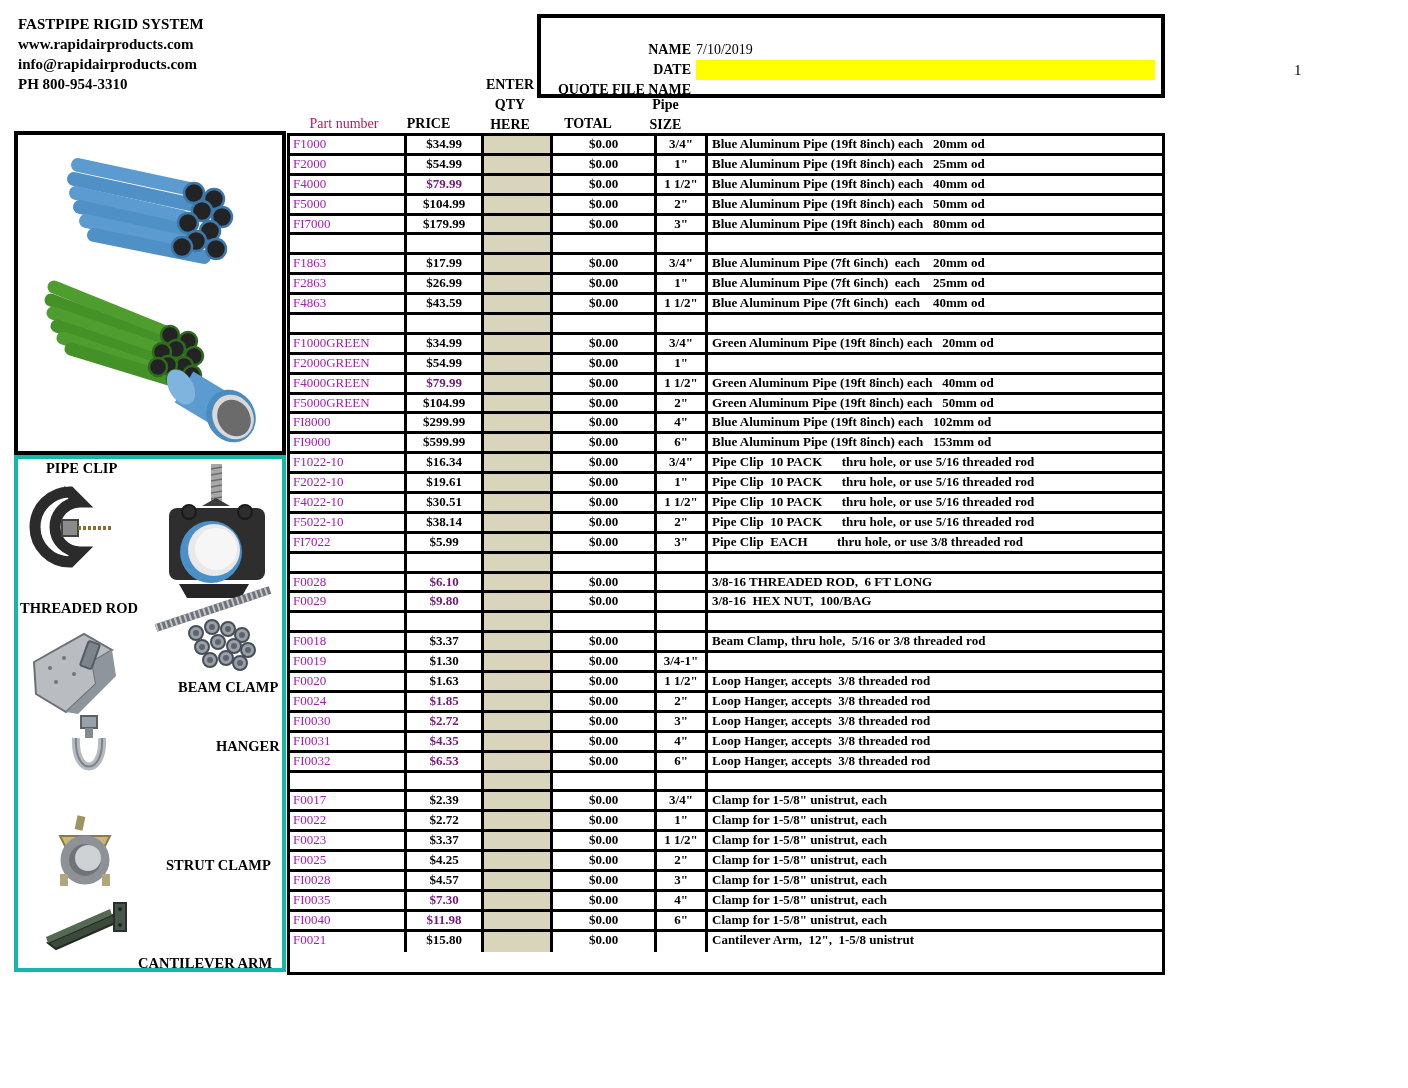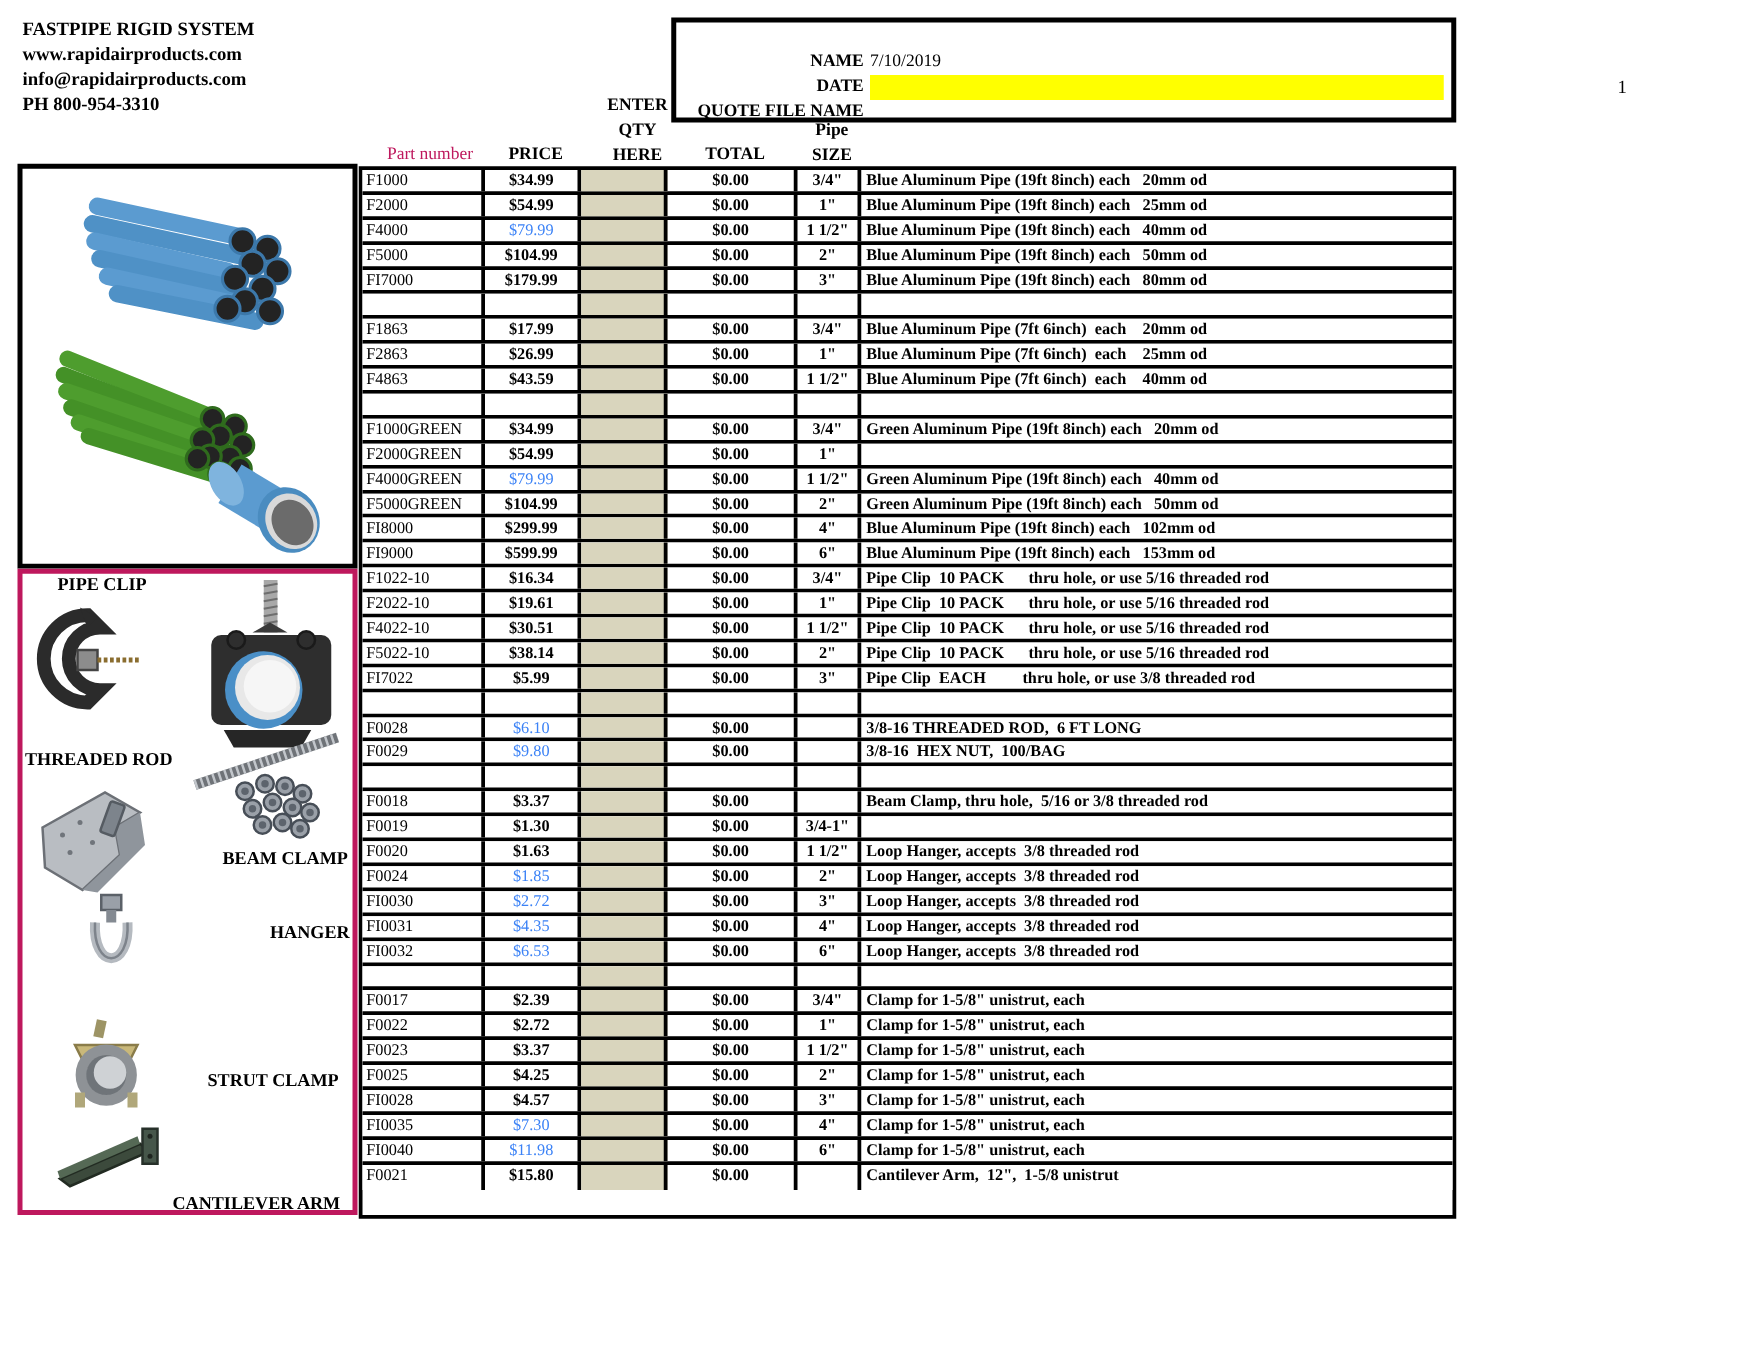--- a/index.html
+++ b/index.html
@@ -24,32 +24,32 @@
   .hdr-price{left:390px;top:114px;width:77px;}
   .hdr-qty{left:470px;top:75px;width:80px;}
   .hdr-total{left:536px;top:114px;width:104px;}
   .hdr-size{left:640px;top:95px;width:51px;}
 
   
   .ptable{left:287px;top:133px;width:878px;height:842px;border:3px solid #000;box-sizing:border-box;background:#fff;}
   .trow{display:flex;height:19.9px;border-bottom:3px solid #000;box-sizing:border-box;background:#fff;}
   .trow:last-child{border-bottom:none;}
   .cell{box-sizing:border-box;border-right:3px solid #000;font-weight:bold;font-size:13px;line-height:16px;padding:0 3px;overflow:hidden;white-space:pre;}
-  .c-part{width:98px;font-weight:normal;color:#000000;}
+  .c-part{width:117px;font-weight:normal;color:#a21caf;}
   .c-price{width:77px;text-align:center;}
-  .c-price.muted{color:#3b82f6;font-weight:normal;}
+  .c-price.muted{color:#701a75;font-weight:bold;}
   .c-qty{width:69px;background:#d9d5bd;}
   .c-total{width:104px;text-align:center;}
   .c-size{width:51px;text-align:center;padding:0 1px;}
   .c-desc{flex:1;border-right:none;padding-left:4px;}
   .c-span{flex:1;border-right:none;text-align:center;padding-left:195px;font-weight:bold;}
 
   
   .panel1{left:14px;top:131px;width:272px;height:324px;border:4px solid #000;box-sizing:border-box;background:#fff;}
-  .panel2{left:14px;top:455px;width:272px;height:517px;border:4px solid #be185d;box-sizing:border-box;background:#fff;}
+  .panel2{left:14px;top:455px;width:272px;height:517px;border:4px solid #14b8a6;box-sizing:border-box;background:#fff;}
   .plabel{position:absolute;font-weight:bold;font-size:14.5px;white-space:nowrap;}
   .svgwrap{position:absolute;}
 </style>
 </head>
 <body>
 
 <div class="abs company">
   <div>FASTPIPE RIGID SYSTEM</div>
   <div>www.rapidairproducts.com</div>
   <div>info@rapidairproducts.com</div>

